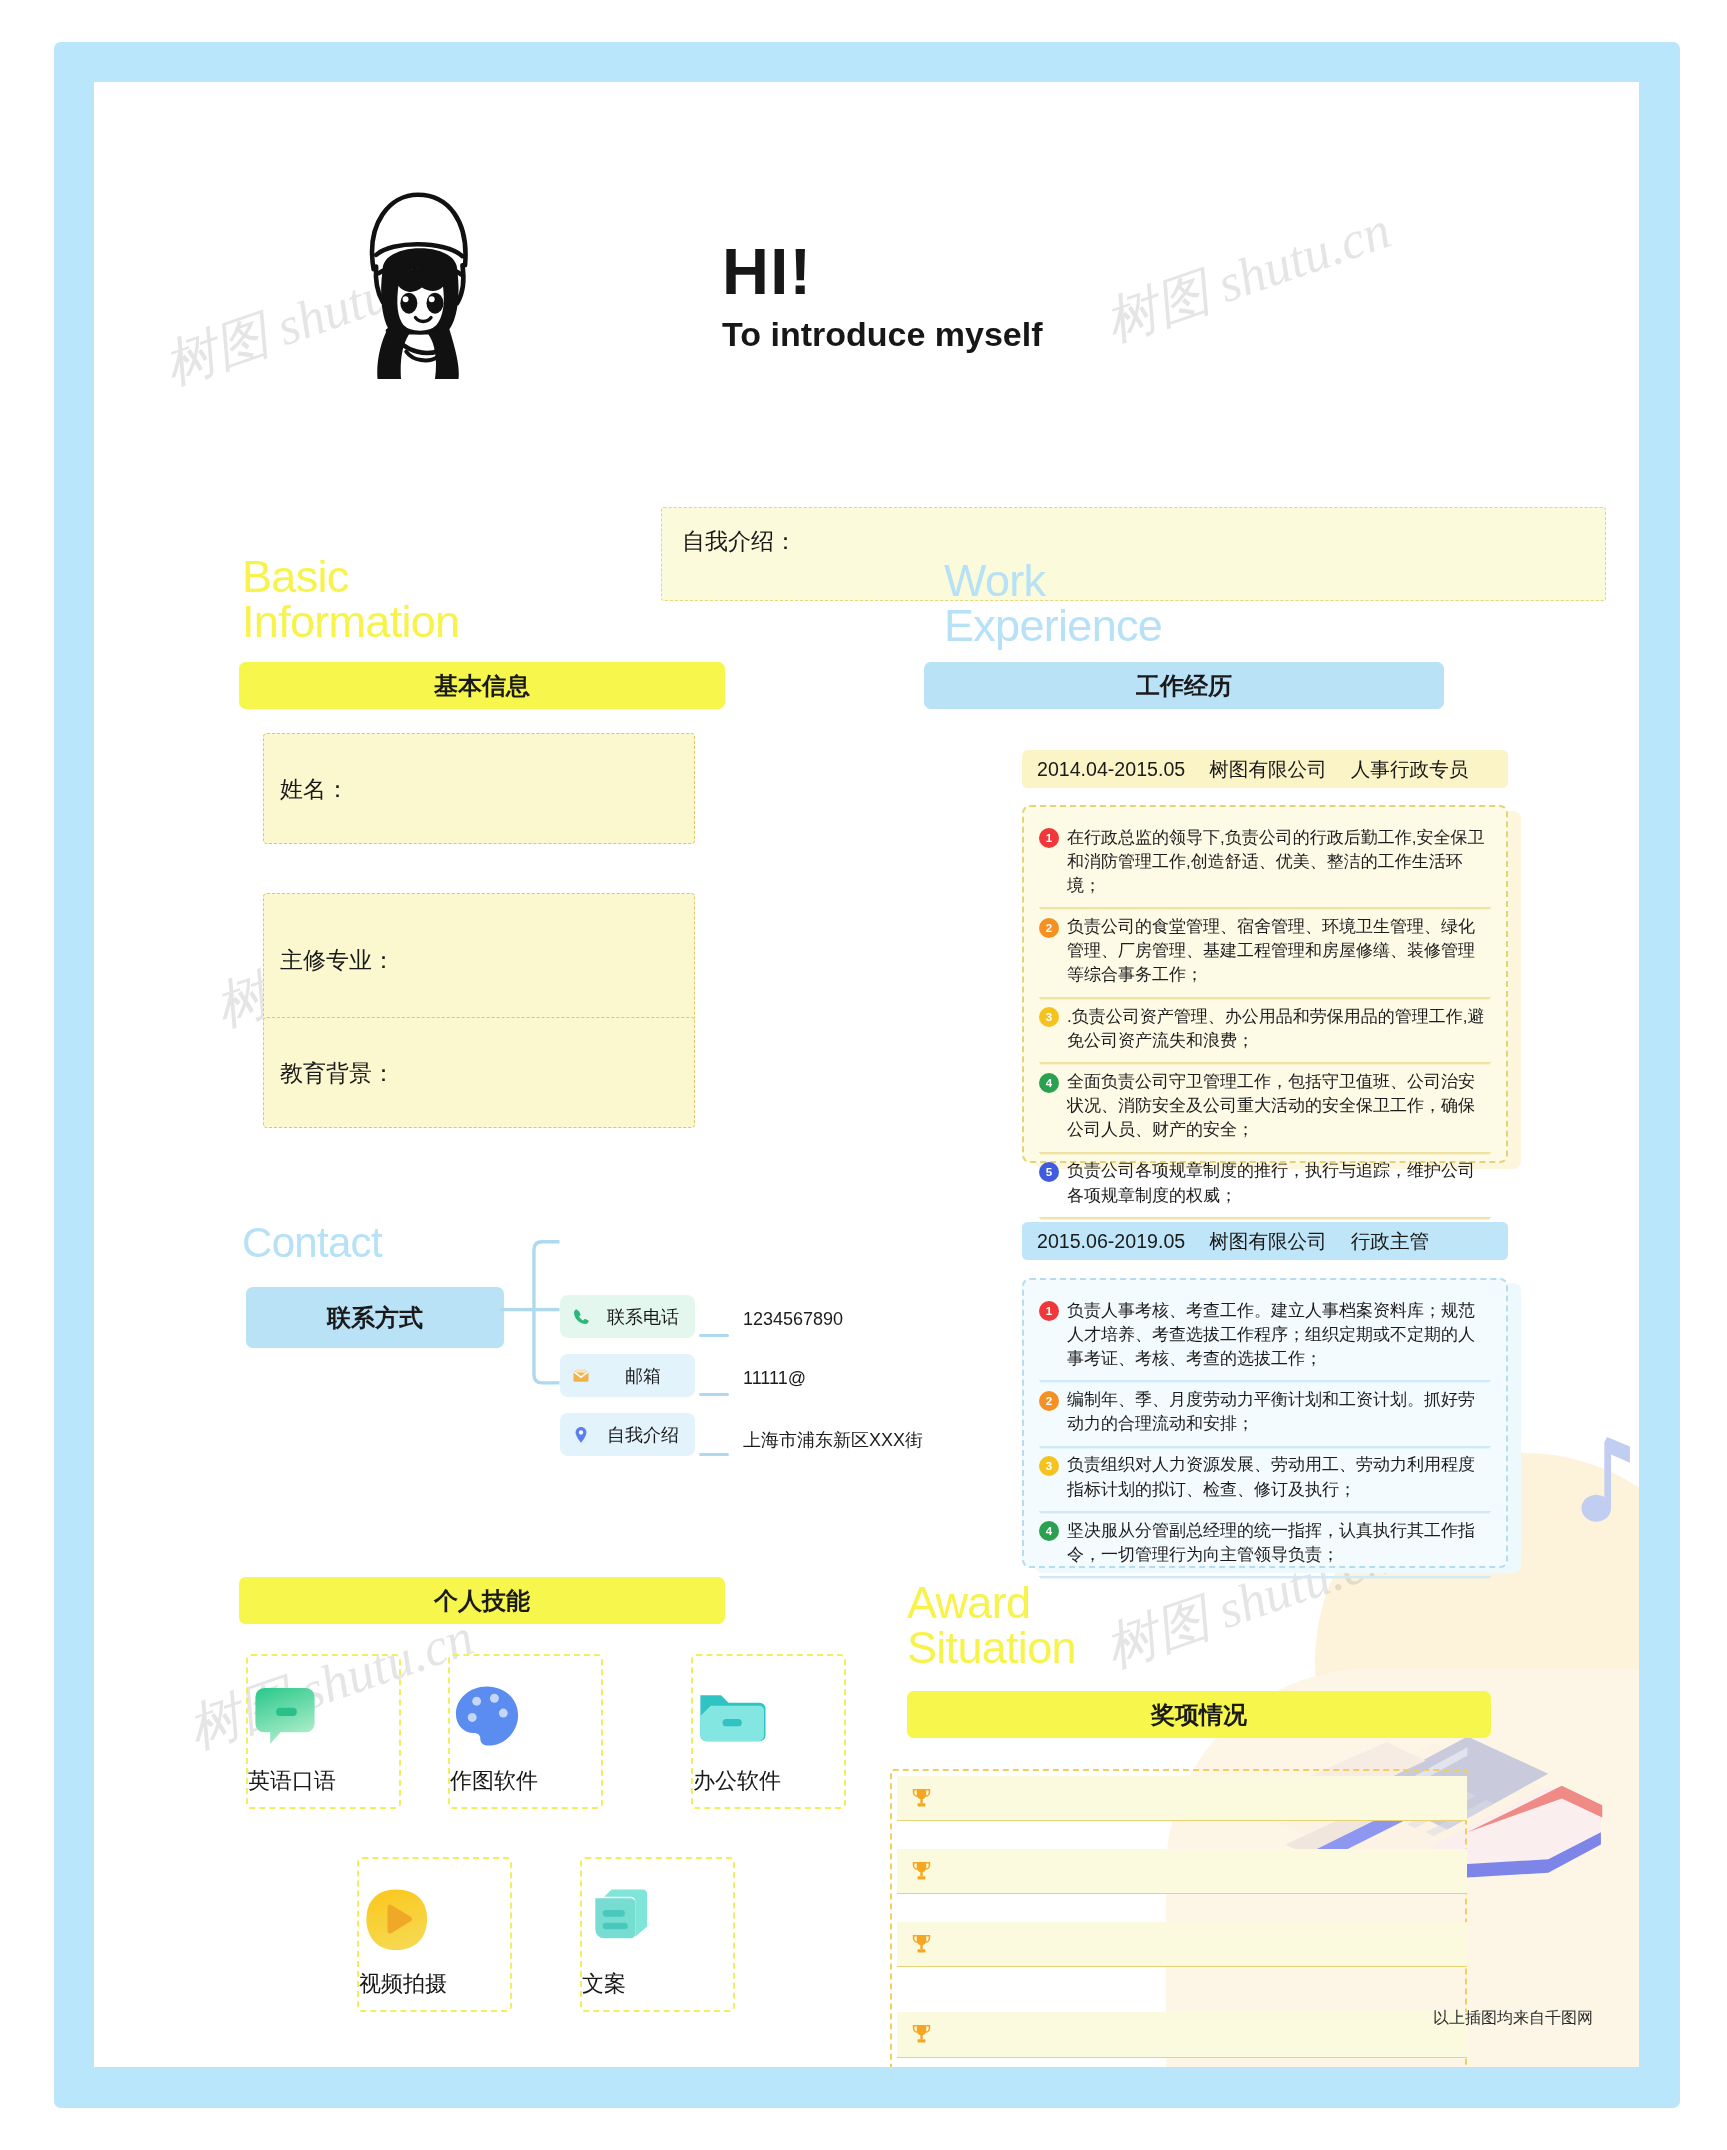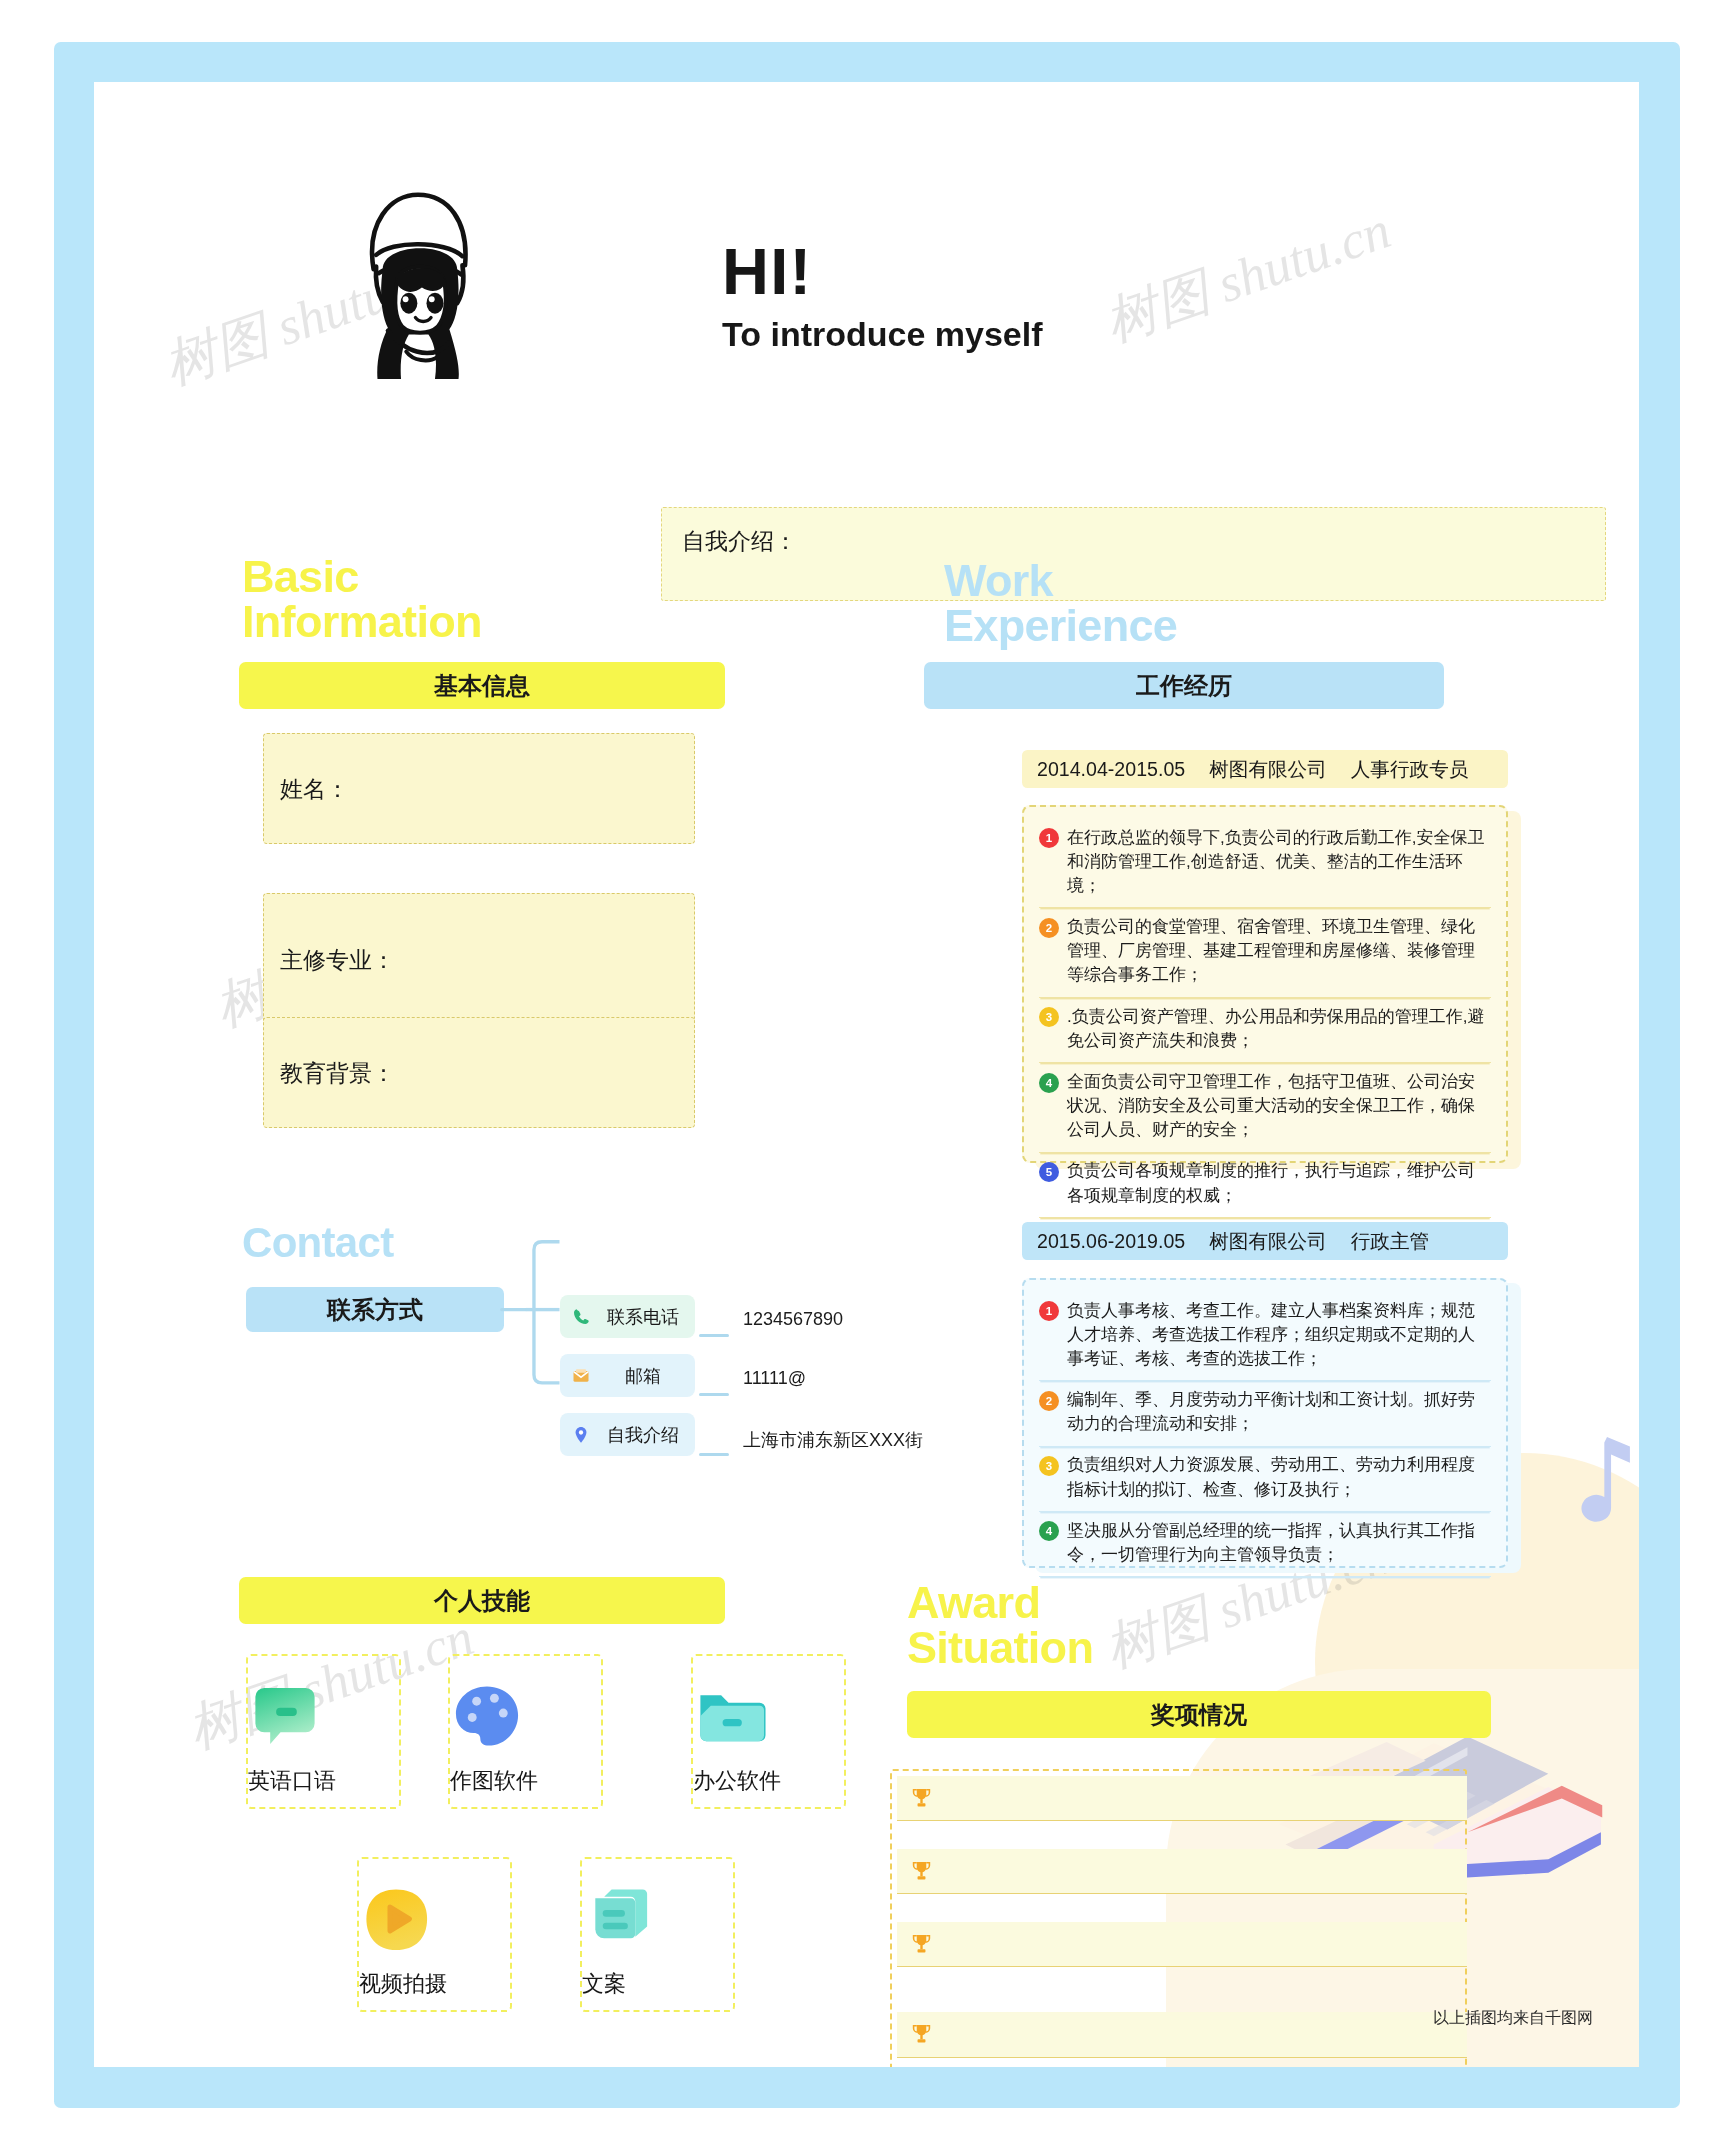--- a/index.html
+++ b/index.html
@@ -98,21 +98,21 @@
     border-radius: 2.7px;
   }
   .intro-label {
     position: absolute; left: 20px; top: 17.5px;
     font-size: 23px; color: #1a1a1a;
   }
 
   
   .big-title {
     position: absolute;
-    font-size: 45px; font-weight: 700; line-height: 1.0;
+    font-size: 45px; font-weight: 400; line-height: 1.0;
     letter-spacing: -0.7px;
   }
   .big-title span { display: block; }
   .t-yellow { color: #f7f34a; }
   .t-blue   { color: #b6e1f6; }
 
   
   .bar {
     position: absolute;
     height: 47px; border-radius: 6.7px;
@@ -327,21 +327,21 @@
       <div class="field-label">主修专业：</div>
     </div>
     <div class="field" style="left:169px; top:935px; width:432px; height:111px;">
       <div class="field-label">教育背景：</div>
     </div>
 
     <div class="big-title t-blue" style="left:148px; top:1140px; font-size:42px;">
       <span>Contact</span>
     </div>
 
-    <div class="bar bar-blue" style="left:152px; top:1205px; width:258px; height:45px;">
+    <div class="bar bar-blue" style="left:152px; top:1205px; width:258px; height:61px;">
       <span>联系方式</span>
     </div>
 
     <svg class="cn-branch" style="left:405px; top:1134px; width:121px; height:202px;" viewBox="0 0 180 300" width="121" height="202">
       <path d="M4 139 H40" stroke="#aed9ee" stroke-width="5" fill="none" stroke-linecap="round"></path>
       <path d="M40 139 H52" stroke="#aed9ee" stroke-width="5" fill="none"></path>
       <path d="M52 139 V50 q0 -12 12 -12 H90" stroke="#aed9ee" stroke-width="5" fill="none"></path>
       <path d="M52 139 H90" stroke="#aed9ee" stroke-width="5" fill="none"></path>
       <path d="M52 139 V236 q0 12 12 12 H90" stroke="#aed9ee" stroke-width="5" fill="none"></path>
     </svg>

